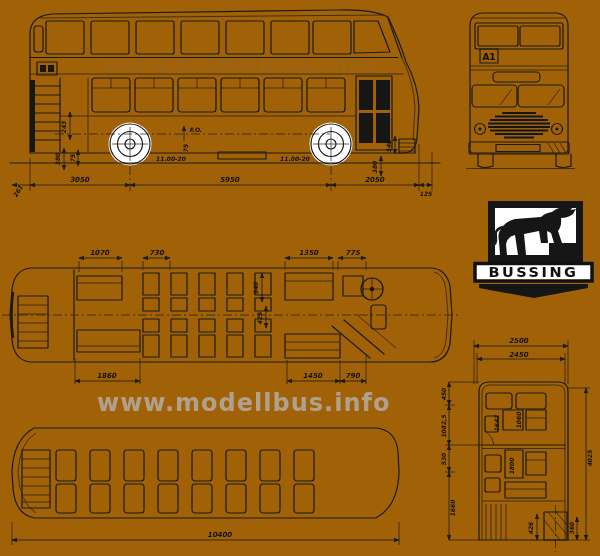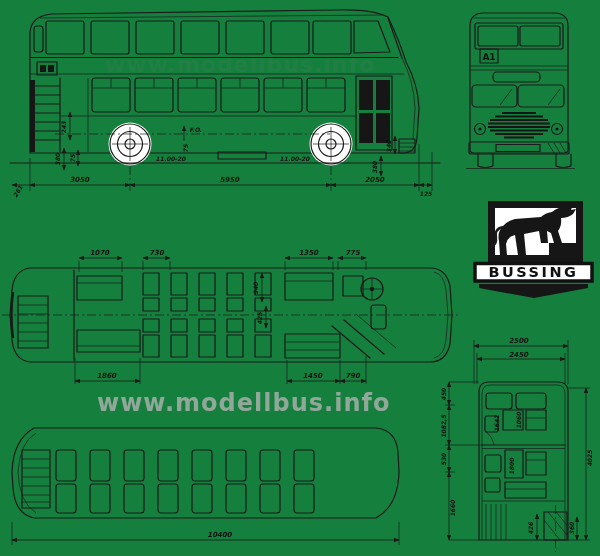--- a/index.html
+++ b/index.html
@@ -1,16 +1,16 @@
 <!DOCTYPE html>
 <html><head>
 <meta charset="utf-8">
 <style>
   html,body{margin:0;padding:0;background:#ffffff;}
-  .canvas{position:relative;width:600px;height:556px;background:#15803d;overflow:hidden;
+  .canvas{position:relative;width:600px;height:556px;background:#a16207;overflow:hidden;
           font-family:"DejaVu Sans",sans-serif;}
   svg{display:block}
   .ln{fill:none;stroke:#1a1a1a;stroke-width:1.2;stroke-linejoin:round;stroke-linecap:round}
   .lt{fill:none;stroke:#1a1a1a;stroke-width:0.7}
   .hv{fill:none;stroke:#1a1a1a;stroke-width:2.4;stroke-linejoin:round}
   .blk{fill:#161616;stroke:none}
   .wht{fill:#ffffff}
   .dim{fill:none;stroke:#1a1a1a;stroke-width:0.8}
   .dd{fill:none;stroke:#1a1a1a;stroke-width:0.7;stroke-dasharray:9 3 2 3}
   .d{font:italic 700 7px "DejaVu Sans",sans-serif;fill:#111;text-anchor:middle}

